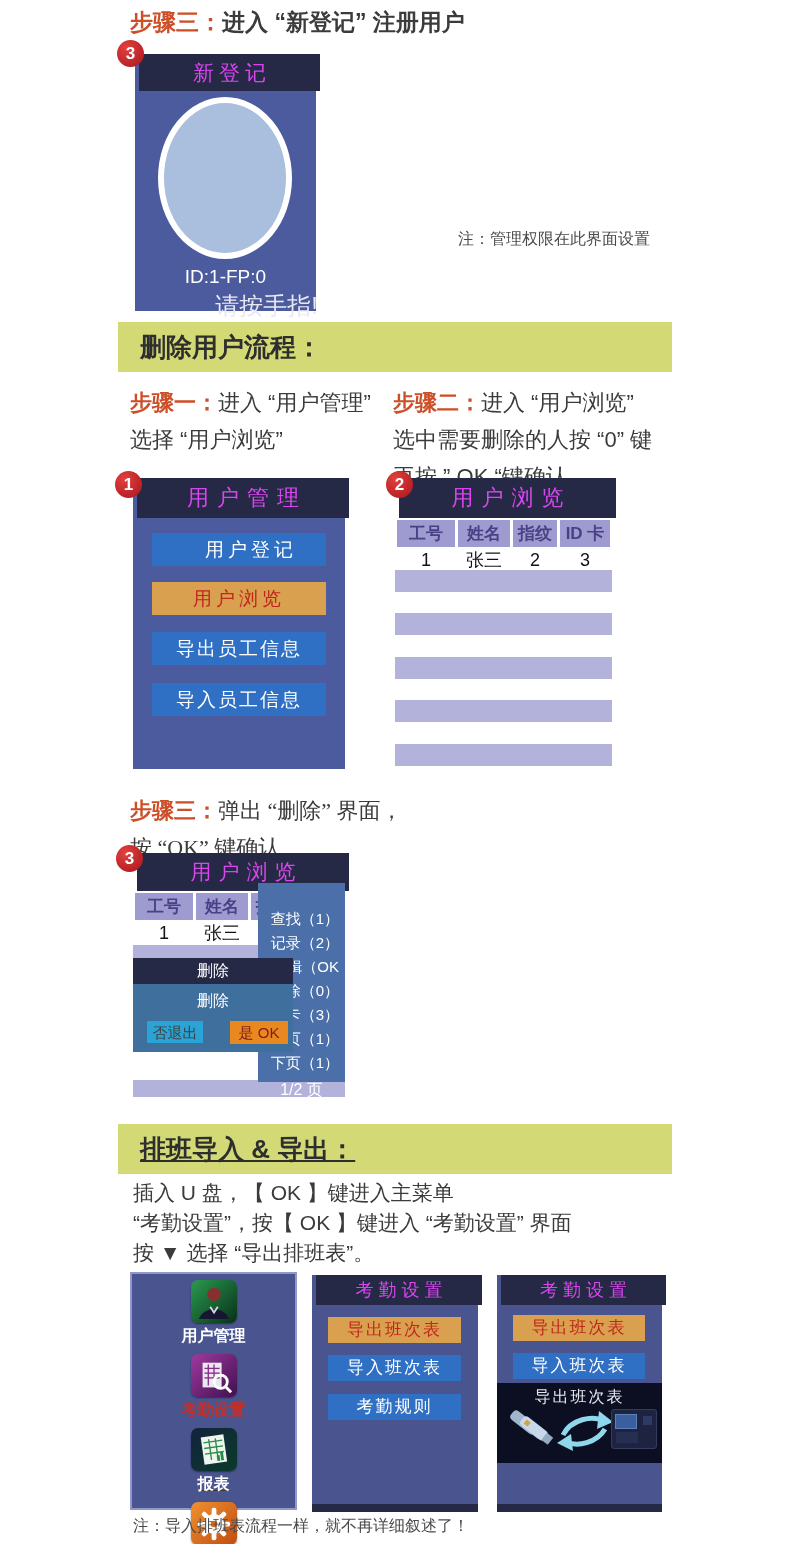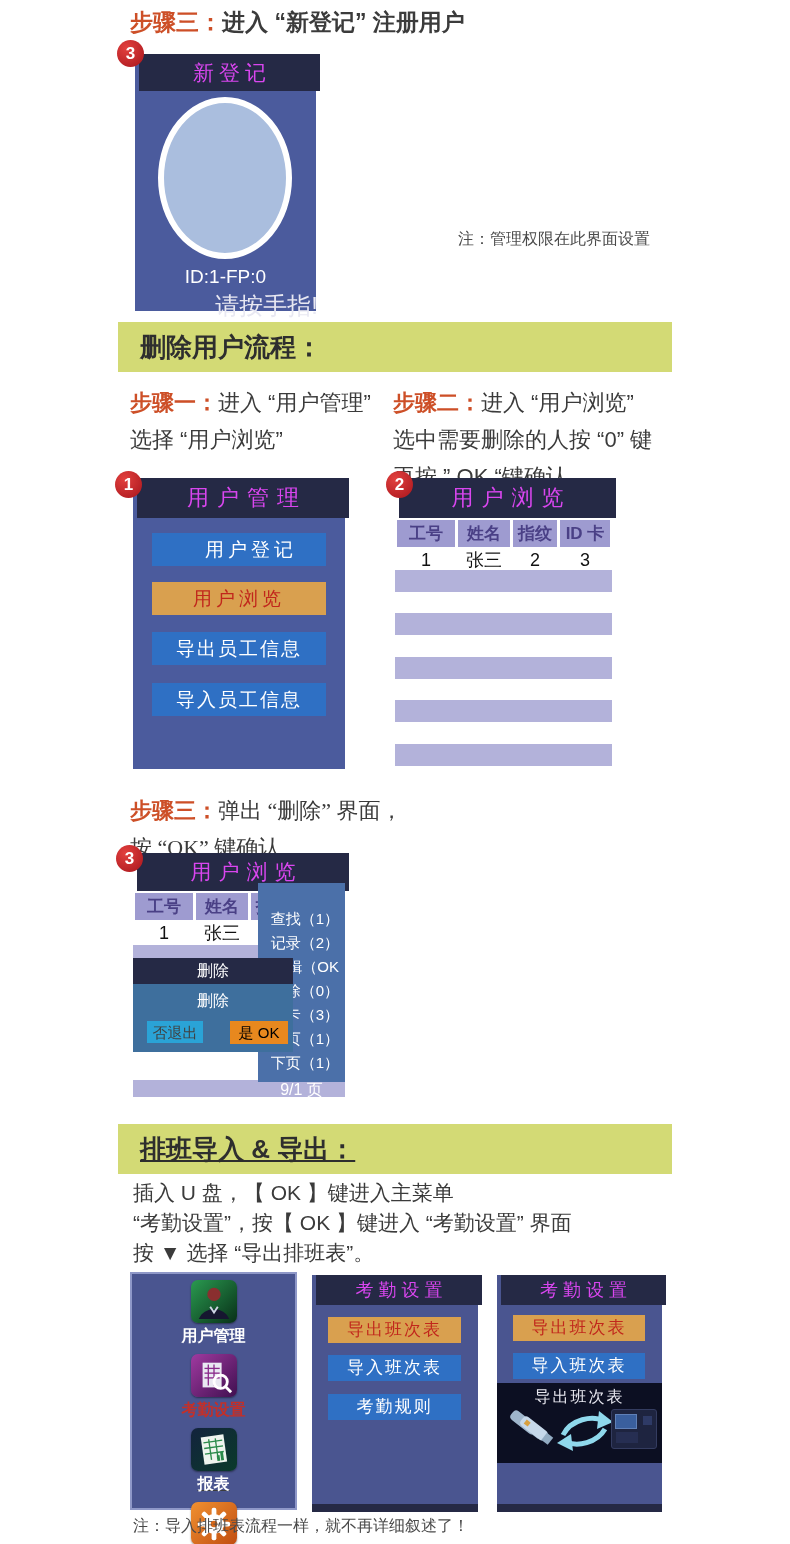--- a/index.html
+++ b/index.html
@@ -120,28 +120,28 @@
     <div class="stripe" style="top:227px;height:17px;z-index:1;"></div>
 
     <div class="menu-panel" style="left:125px;top:30px;width:87px;height:199px;padding-top:24px;box-sizing:border-box;">
       <div class="menu-line">查找（1）</div>
       <div class="menu-line">记录（2）</div>
       <div class="menu-line">编辑（OK</div>
       <div class="menu-line">删除（0）</div>
       <div class="menu-line">ID卡（3）</div>
       <div class="menu-line">上页（1）</div>
       <div class="menu-line">下页（1）</div>
-      <div class="menu-line" style="text-align:center;padding-right:0;margin-top:3px;font-size:16px;">9/1 页</div>
+      <div class="menu-line" style="text-align:center;padding-right:0;margin-top:3px;font-size:16px;">1/2 页</div>
     </div>
 
     <div class="dialog" style="left:0;top:105px;width:160px;height:94px;background:#3e6f9d;">
       <div style="height:26px;line-height:26px;background:#252945;color:#fff;text-align:center;font-size:16px;">删除</div>
       <div style="height:30px;line-height:34px;color:#fff;text-align:center;font-size:16px;">删除</div>
       <div class="abs" style="left:14px;top:63px;width:56px;height:22px;line-height:23px;background:#2aa3d7;color:#404040;font-size:15px;text-align:center;">否退出</div>
-      <div class="abs" style="left:97px;top:63px;width:58px;height:23px;line-height:23px;background:#e8881e;color:#000000;font-size:15px;text-align:center;">是 OK</div>
+      <div class="abs" style="left:97px;top:63px;width:58px;height:23px;line-height:23px;background:#e8881e;color:#7f1d1d;font-size:15px;text-align:center;">是 OK</div>
     </div>
   </div>
 
   <div class="banner" style="top:1124px;text-decoration:underline;">排班导入 &amp; 导出：</div>
 
   <div class="steptext" style="left:133px;top:1178px;font-size:21px;line-height:30px;">
     <span>插入 U 盘，【 OK 】键进入主菜单</span><br>
     <span>“考勤设置”，按【 OK 】键进入 “考勤设置” 界面</span><br>
     <span>按 ▼ 选择 “导出排班表”。</span>
   </div>

